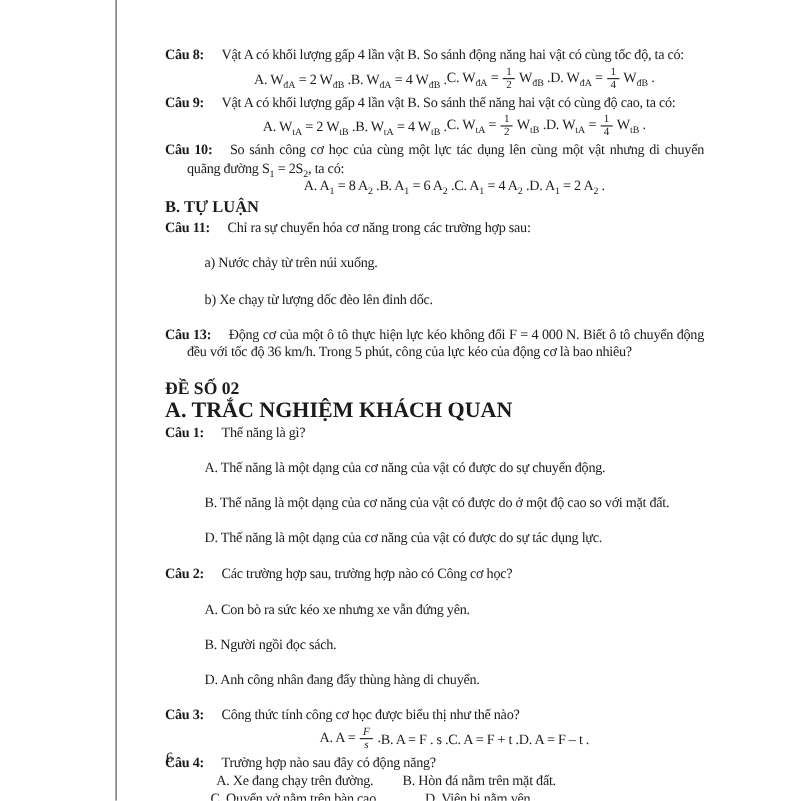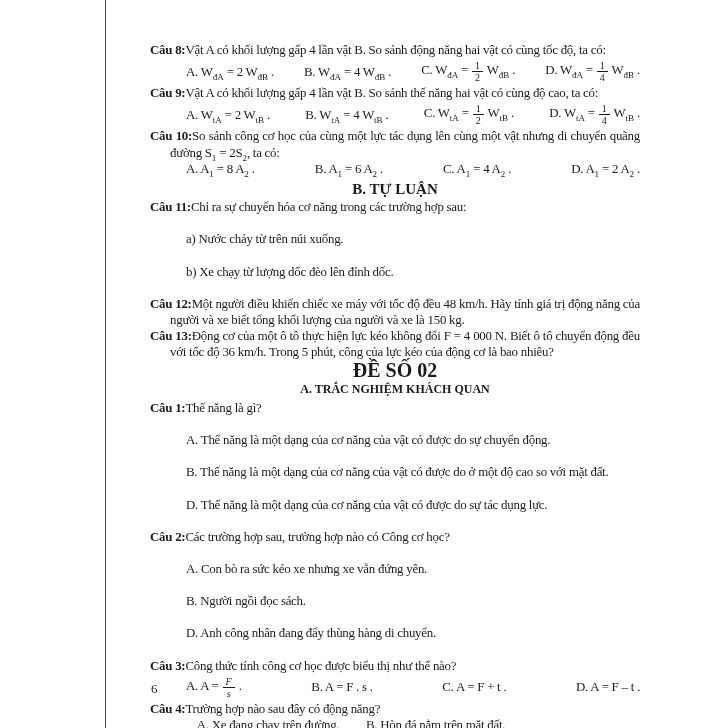--- a/index.html
+++ b/index.html
@@ -7,33 +7,33 @@
   body{
     width:728px;height:728px;background:#ffffff;position:relative;overflow:hidden;
     font-family:"Liberation Serif", serif;color:#1b1b1b;
   }
   .vline{position:absolute;left:105px;top:0;width:1px;height:728px;background:#474747}
   .content{
     position:absolute;left:150px;top:42px;width:490px;
     font-size:12.9px;line-height:16.2px;letter-spacing:-0.25px;text-align:justify;
   }
   .q{margin:0;padding-left:20px;text-indent:-20px}
-  .q b{margin-right:0}
+  .q b{margin-right:16px}
   .opt{margin:16px;padding-left:53px;text-indent:-33px}
-  .arow{display:flex;justify-content:space-between;align-items:center;margin-left:36px}
+  .arow{display:flex;justify-content:center;align-items:center;margin-left:36px}
   .arow.tall{margin-top:2px;margin-bottom:2px}
   sub{font-size:9px;letter-spacing:0;line-height:0}
   .frac{display:inline-block;vertical-align:middle;text-align:center;font-size:10px;line-height:11px;letter-spacing:0;margin:0 1px}
   .frac .num{display:block;border-bottom:1px solid #1b1b1b;padding:0 3px}
   .frac .den{display:block}
   .frac.it{font-style:italic}
-  .h{font-weight:bold;text-align:center;margin:3px 0 2px;letter-spacing:0}
+  .h{font-weight:bold;text-align:left;margin:3px 0 2px;letter-spacing:0}
   .h-b{font-size:15px;margin-top:4px}
-  .h-de{font-size:20px;margin-top:1px;margin-bottom:1px}
-  .h-a{font-size:12px;margin-bottom:3px}
+  .h-de{font-size:16px;margin-top:18px;margin-bottom:1px}
+  .h-a{font-size:20px;margin-bottom:3px}
   .tcol{display:grid;grid-template-columns:196px auto;margin-left:20px;justify-content:start}
   .tcol .cell{text-align:center}
   .pagenum{position:absolute;left:151px;top:681px;font-size:13px}
 </style>
 </head>
 <body>
 
 <div class="vline"></div>
 
 <div class="content">
@@ -61,21 +61,20 @@
     <span class="ans">C. A<sub>1</sub> = 4 A<sub>2</sub> .</span>
     <span class="ans">D. A<sub>1</sub> = 2 A<sub>2</sub> .</span>
   </div>
 
   <div class="h h-b">B. TỰ LUẬN</div>
 
   <p class="q"><b>Câu 11:</b><span>Chỉ ra sự chuyển hóa cơ năng trong các trường hợp sau:</span></p>
   <div class="opt">a) Nước chảy từ trên núi xuống.</div>
   <div class="opt">b) Xe chạy từ lượng dốc đèo lên đỉnh dốc.</div>
 
-  <p class="q"><b>Câu 12:</b><span>Một người điều khiển chiếc xe máy với tốc độ đều 48 km/h. Hãy tính giá trị động năng của người và xe biết tổng khối lượng của người và xe là 150 kg.</span></p>
 
   <p class="q"><b>Câu 13:</b><span>Động cơ của một ô tô thực hiện lực kéo không đổi F = 4 000 N. Biết ô tô chuyển động đều với tốc độ 36 km/h. Trong 5 phút, công của lực kéo của động cơ là bao nhiêu?</span></p>
 
   <div class="h h-de">ĐỀ SỐ 02</div>
   <div class="h h-a">A. TRẮC NGHIỆM KHÁCH QUAN</div>
 
   <p class="q"><b>Câu 1:</b><span>Thế năng là gì?</span></p>
   <div class="opt">A. Thế năng là một dạng của cơ năng của vật có được do sự chuyển động.</div>
   <div class="opt">B. Thế năng là một dạng của cơ năng của vật có được do ở một độ cao so với mặt đất.</div>
   <div class="opt">D. Thế năng là một dạng của cơ năng của vật có được do sự tác dụng lực.</div>

